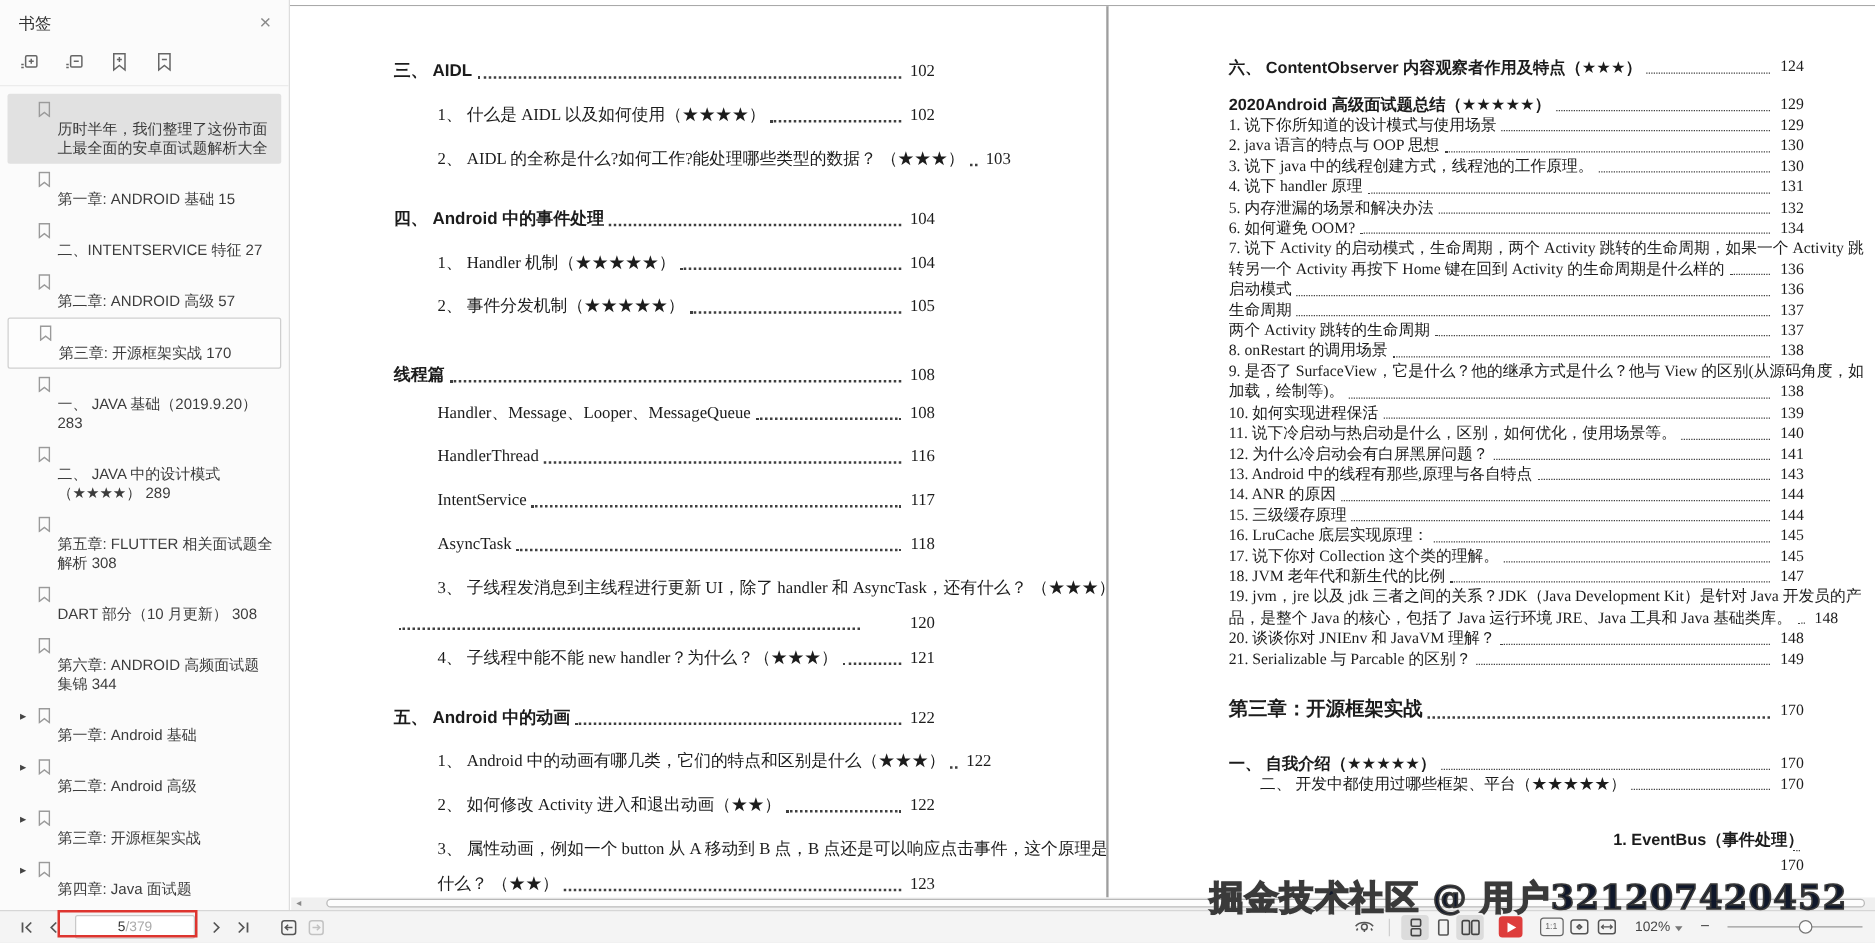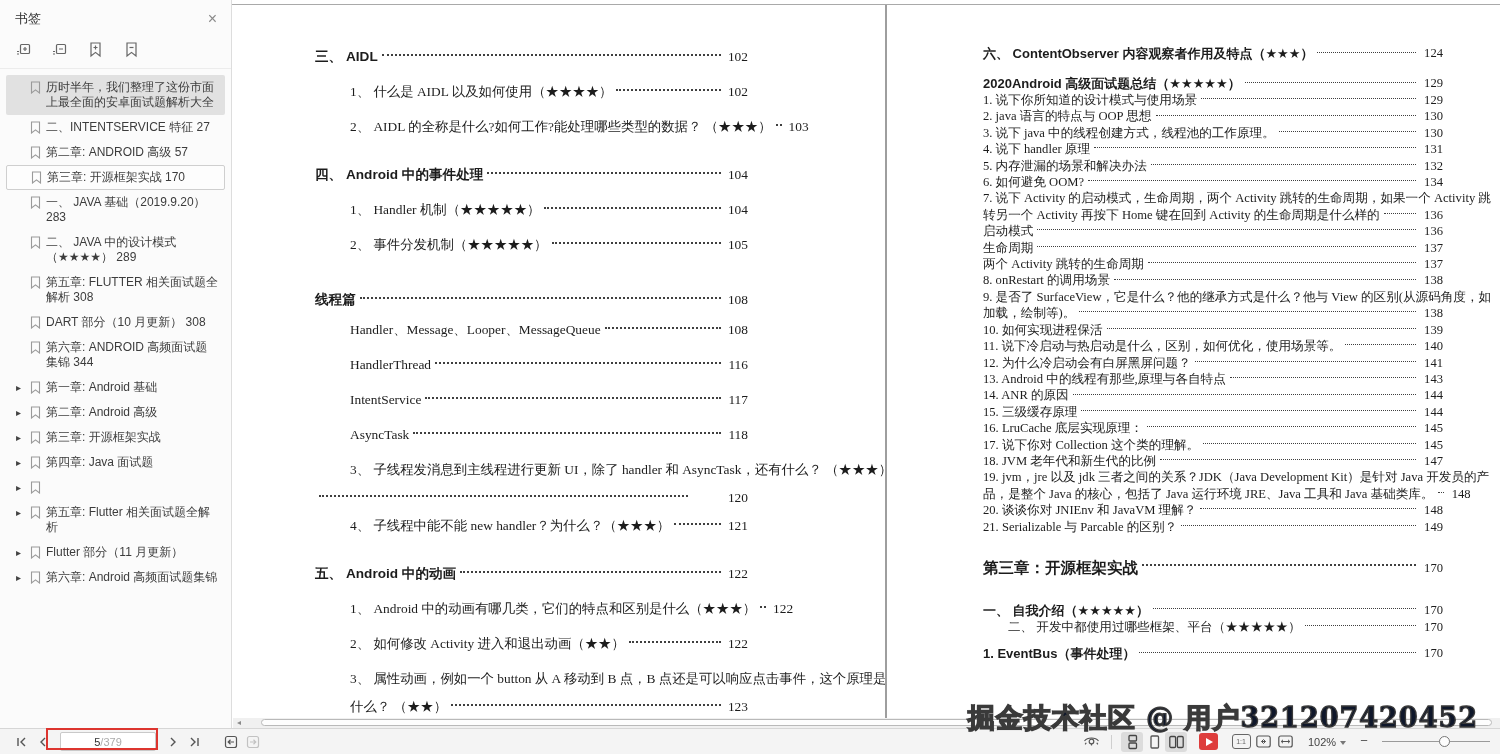--- a/index.html
+++ b/index.html
@@ -16,32 +16,32 @@
   .sb-tool{width:18px;height:18px;display:flex;align-items:center;justify-content:center;}
   .sb-tool svg{display:block;}
   .sb-list{padding:6px 2px 0 0;}
   .bm-item{display:flex;align-items:flex-start;gap:5px;padding:5px 6px 5px 10px;
            font-size:12px;line-height:15px;color:#3c3c3c;border-radius:2px;margin:0 4px 0 6px;}
   .bm-item.sel{background:#e1e1e1;}
   .bm-item.boxed{border:1px solid #cfcfcf;background:#fdfdfd;padding-top:4px;padding-bottom:4px;}
   .bm-gutter{width:9px;flex:0 0 9px;text-align:left;}
   .bm-arrow{font-size:10px;color:#444;line-height:15px;}
   .bm-ic{flex:0 0 11px;margin-top:1px;}
-  .bm-label{flex:1;}
+  .bm-label{flex:1;margin-top:16px;}
 
   
   .doc{position:absolute;left:232px;top:0;right:0;height:718px;background:#fff;}
   .doc::before{content:"";position:absolute;left:0;right:0;top:4px;height:1px;background:#a9a9a9;}
   .page{position:absolute;top:5px;bottom:0;background:#fff;box-sizing:border-box;overflow:hidden;
         color:#1c1c1c;font-family:"Liberation Serif","DejaVu Serif",serif;}
   .page-l{left:0;width:653px;padding:41px 137px 0 83px;font-size:13.4px;}
   .page-gap{position:absolute;left:653px;top:5px;bottom:0;width:2px;background:#9e9e9e;}
   .page-r{left:655px;right:0;padding:40px 57px 0 96px;font-size:12.6px;}
 
-  .toc-line{display:flex;align-items:center;}
+  .toc-line{display:flex;align-items:flex-end;}
   .toc-text{flex:0 0 auto;white-space:nowrap;}
   .lead{flex:1 1 auto;min-width:6px;border-bottom:2px dotted #3f3f3f;margin:0 3px 4px 4px;}
   .pg{flex:0 0 auto;min-width:24px;text-align:right;}
 
   
   .page-l .toc-line{line-height:21px;margin-top:14px;}
   .page-l .mt0{margin-top:0;}
   .page-l .mtxl{margin-top:27px;}
   .page-l .mtxxl{margin-top:34px;}
   .page-l .mtmd{margin-top:9px;}
@@ -50,21 +50,21 @@
   .page-l .h .toc-text{font-weight:700;font-family:"Liberation Sans","DejaVu Sans",sans-serif;font-size:13.6px;}
   .page-l .inset .lead{margin-right:36px;}
 
   
   .page-r .toc-line{line-height:16.4px;margin-top:0;}
   .page-r .lead{border-bottom-width:1.5px;margin-bottom:3px;}
   .page-r .rh{line-height:17px;}
   .page-r .rh .toc-text{font-weight:700;font-family:"Liberation Sans","DejaVu Sans",sans-serif;font-size:13px;}
   .page-r .mtlg{margin-top:13px;}
   .page-r .mtlg2{margin-top:22px;}
-  .page-r .mtmd2{margin-top:10px;}
+  .page-r .mtmd2{margin-top:28px;flex-direction:column;}
   .page-r .rchap{margin-top:21px;line-height:24px;}
   .page-r .rchap .toc-text{font-weight:700;font-family:"Liberation Sans","DejaVu Sans",sans-serif;font-size:15.5px;}
   .page-r .rchap .lead{border-bottom-width:2px;margin-bottom:5px;}
   .page-r .rind{padding-left:25px;}
 
   
   .hscroll{position:absolute;left:233px;right:0;top:718px;height:10px;background:#f0f0f0;}
   .hs-arrow{position:absolute;left:4px;top:1px;font-size:8px;color:#8a8a8a;line-height:8px;}
   .hs-thumb{position:absolute;left:28px;right:8px;top:1px;height:7px;background:#fdfdfd;
             border:1px solid #b9b9b9;border-radius:5px;box-sizing:border-box;}
@@ -150,20 +150,27 @@
     <div class="sb-list">
 
         <div class="bm-item sel">
           <span class="bm-gutter"></span>
           <svg class="bm-ic" width="11" height="13" viewBox="0 0 11 13" fill="none" stroke="#9a9a9a" stroke-width="1.1">
             <path d="M1.5 1 h8 v11 l-4 -3.1 l-4 3.1 z"></path>
           </svg>
           <span class="bm-label">历时半年，我们整理了这份市面上最全面的安卓面试题解析大全</span>
         </div>
 
+        <div class="bm-item">
+          <span class="bm-gutter"></span>
+          <svg class="bm-ic" width="11" height="13" viewBox="0 0 11 13" fill="none" stroke="#9a9a9a" stroke-width="1.1">
+            <path d="M1.5 1 h8 v11 l-4 -3.1 l-4 3.1 z"></path>
+          </svg>
+          <span class="bm-label">第一章: ANDROID 基础 15</span>
+        </div>
 
         <div class="bm-item">
           <span class="bm-gutter"></span>
           <svg class="bm-ic" width="11" height="13" viewBox="0 0 11 13" fill="none" stroke="#9a9a9a" stroke-width="1.1">
             <path d="M1.5 1 h8 v11 l-4 -3.1 l-4 3.1 z"></path>
           </svg>
           <span class="bm-label">二、INTENTSERVICE 特征 27</span>
         </div>
 
         <div class="bm-item">

